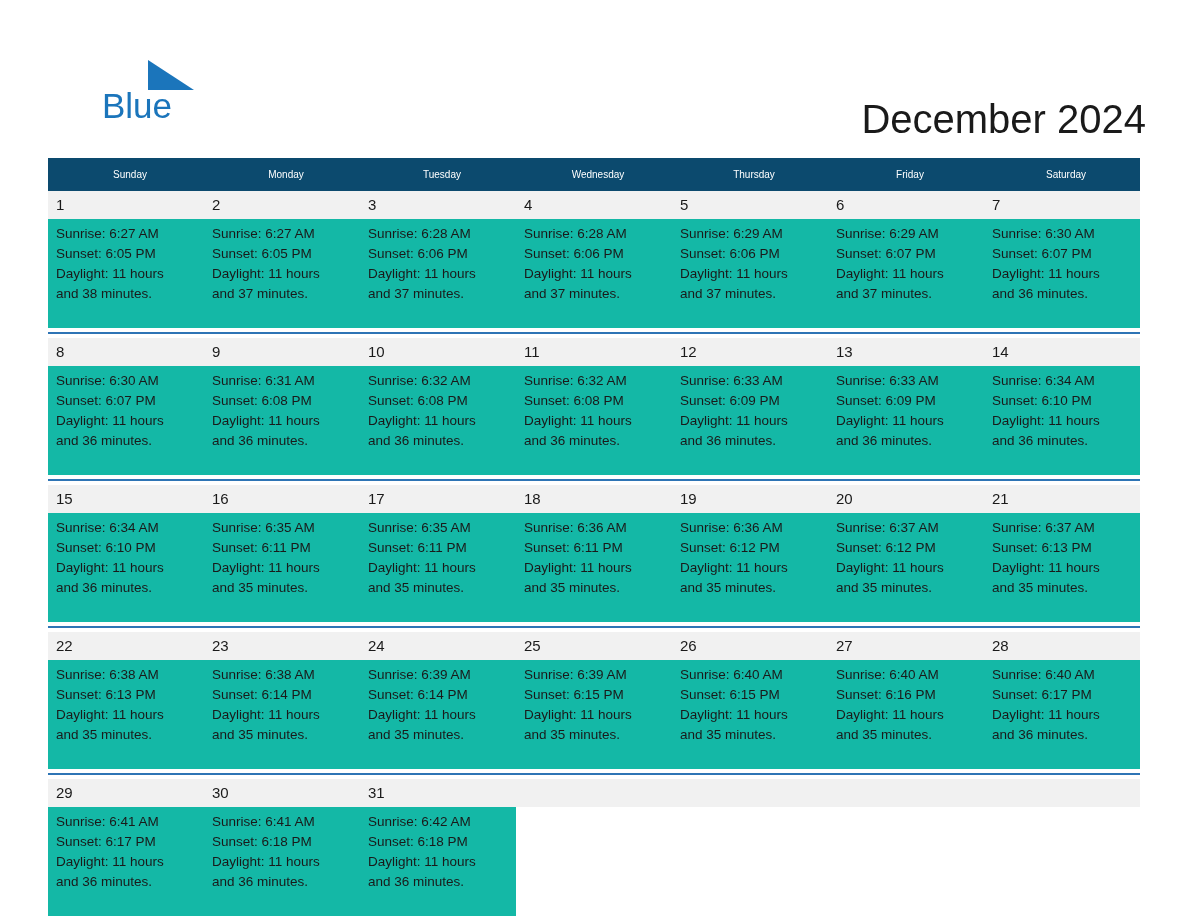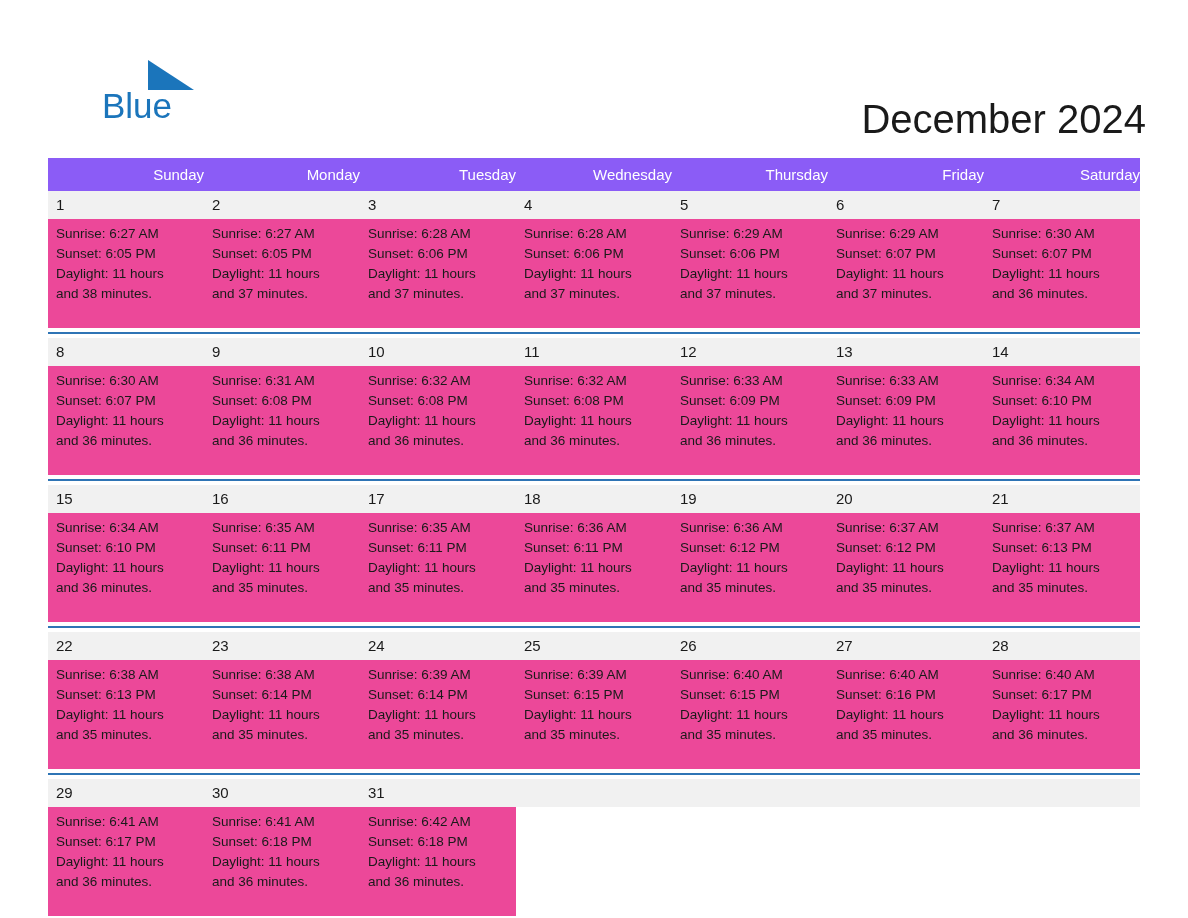--- a/index.html
+++ b/index.html
@@ -95,40 +95,40 @@
     width: 1092px;
   }
   table.cal {
     border-collapse: collapse;
     table-layout: fixed;
     width: 1092px;
   }
   table.cal col { width: 156px; }
 
   thead th {
-    background: #8b5cf6;
+    background: #0c4a6e;
     color: #ffffff;
-    font-size: 15px;
+    font-size: 10px;
     font-weight: normal;
-    text-align: right;
+    text-align: center;
     padding: 6px 0 7px 8px;
     height: 20px;
     vertical-align: middle;
   }
 
   tr.daynum-row td {
     background: #f1f1f1;
     font-size: 15px;
     color: #1a1a1a;
     padding: 5px 0 5px 8px;
     vertical-align: top;
     height: 18px;
   }
   tr.info-row td {
-    background: #ec4899;
+    background: #14b8a6;
     font-size: 13.5px;
     color: #1a1a1a;
     line-height: 20px;
     padding: 5px 10px 16px 8px;
     vertical-align: top;
     height: 88px;
   }
   tr.sep-row td {
     padding: 0;
     height: 10px;

